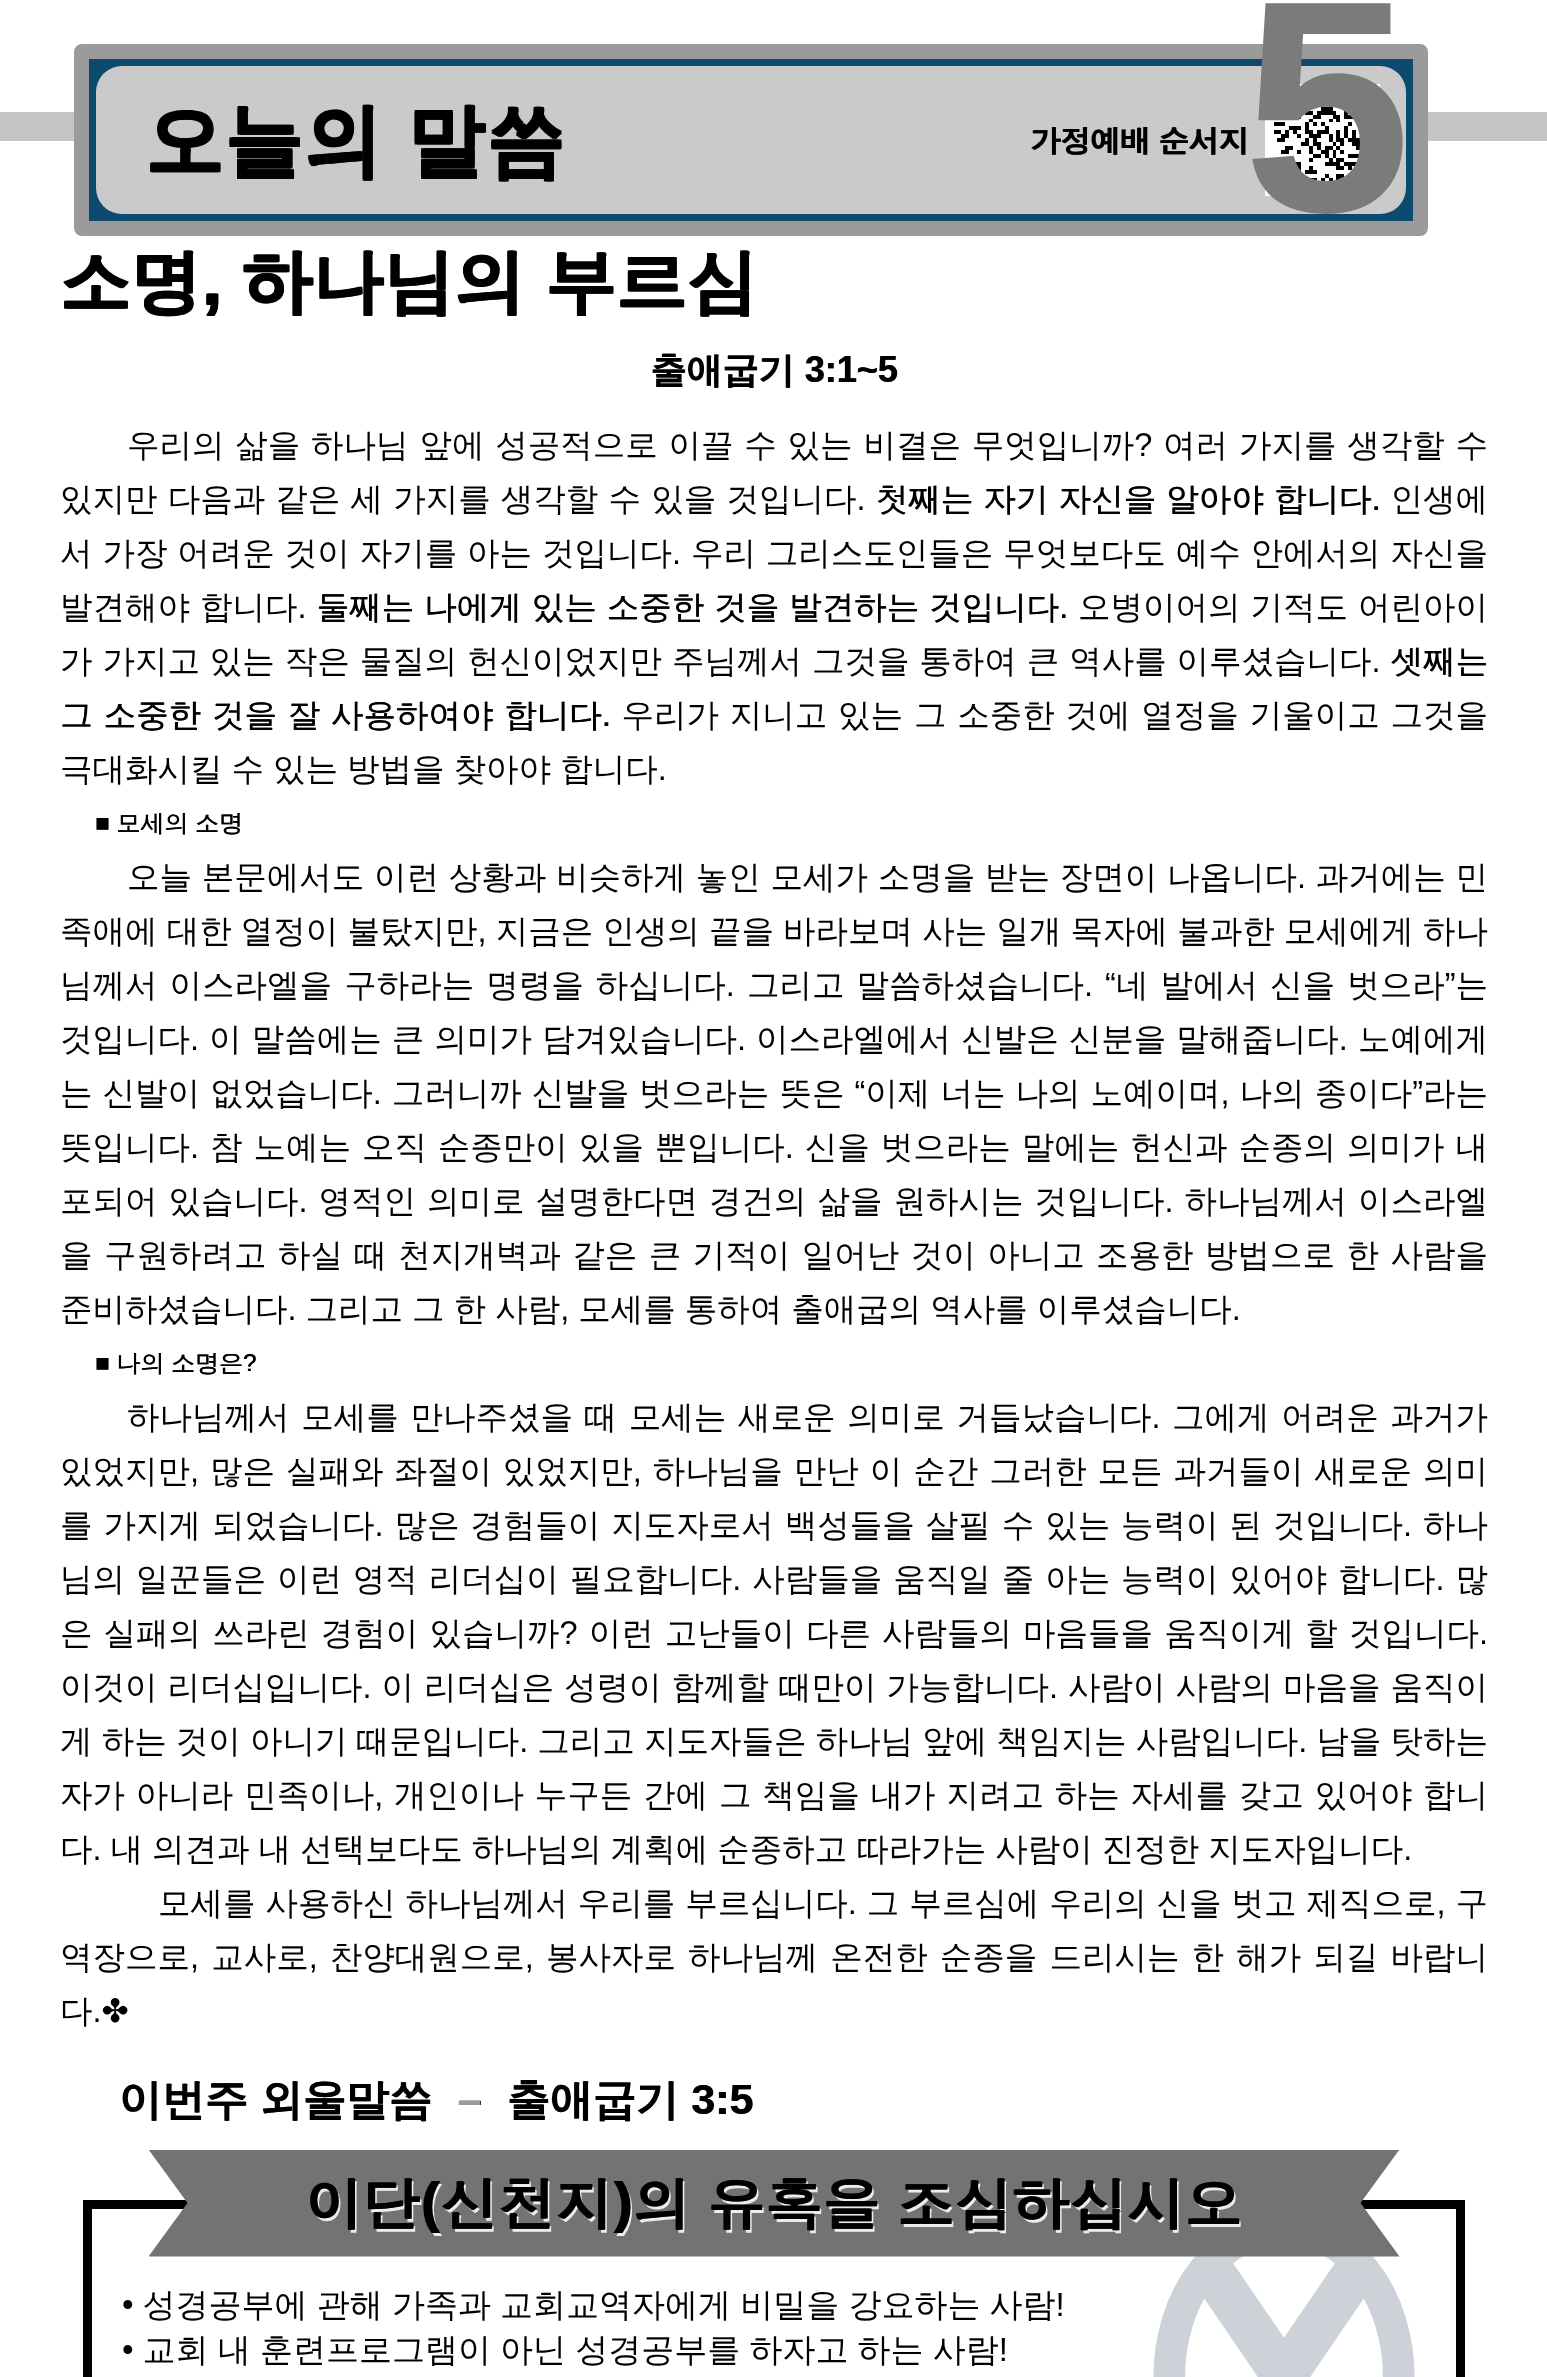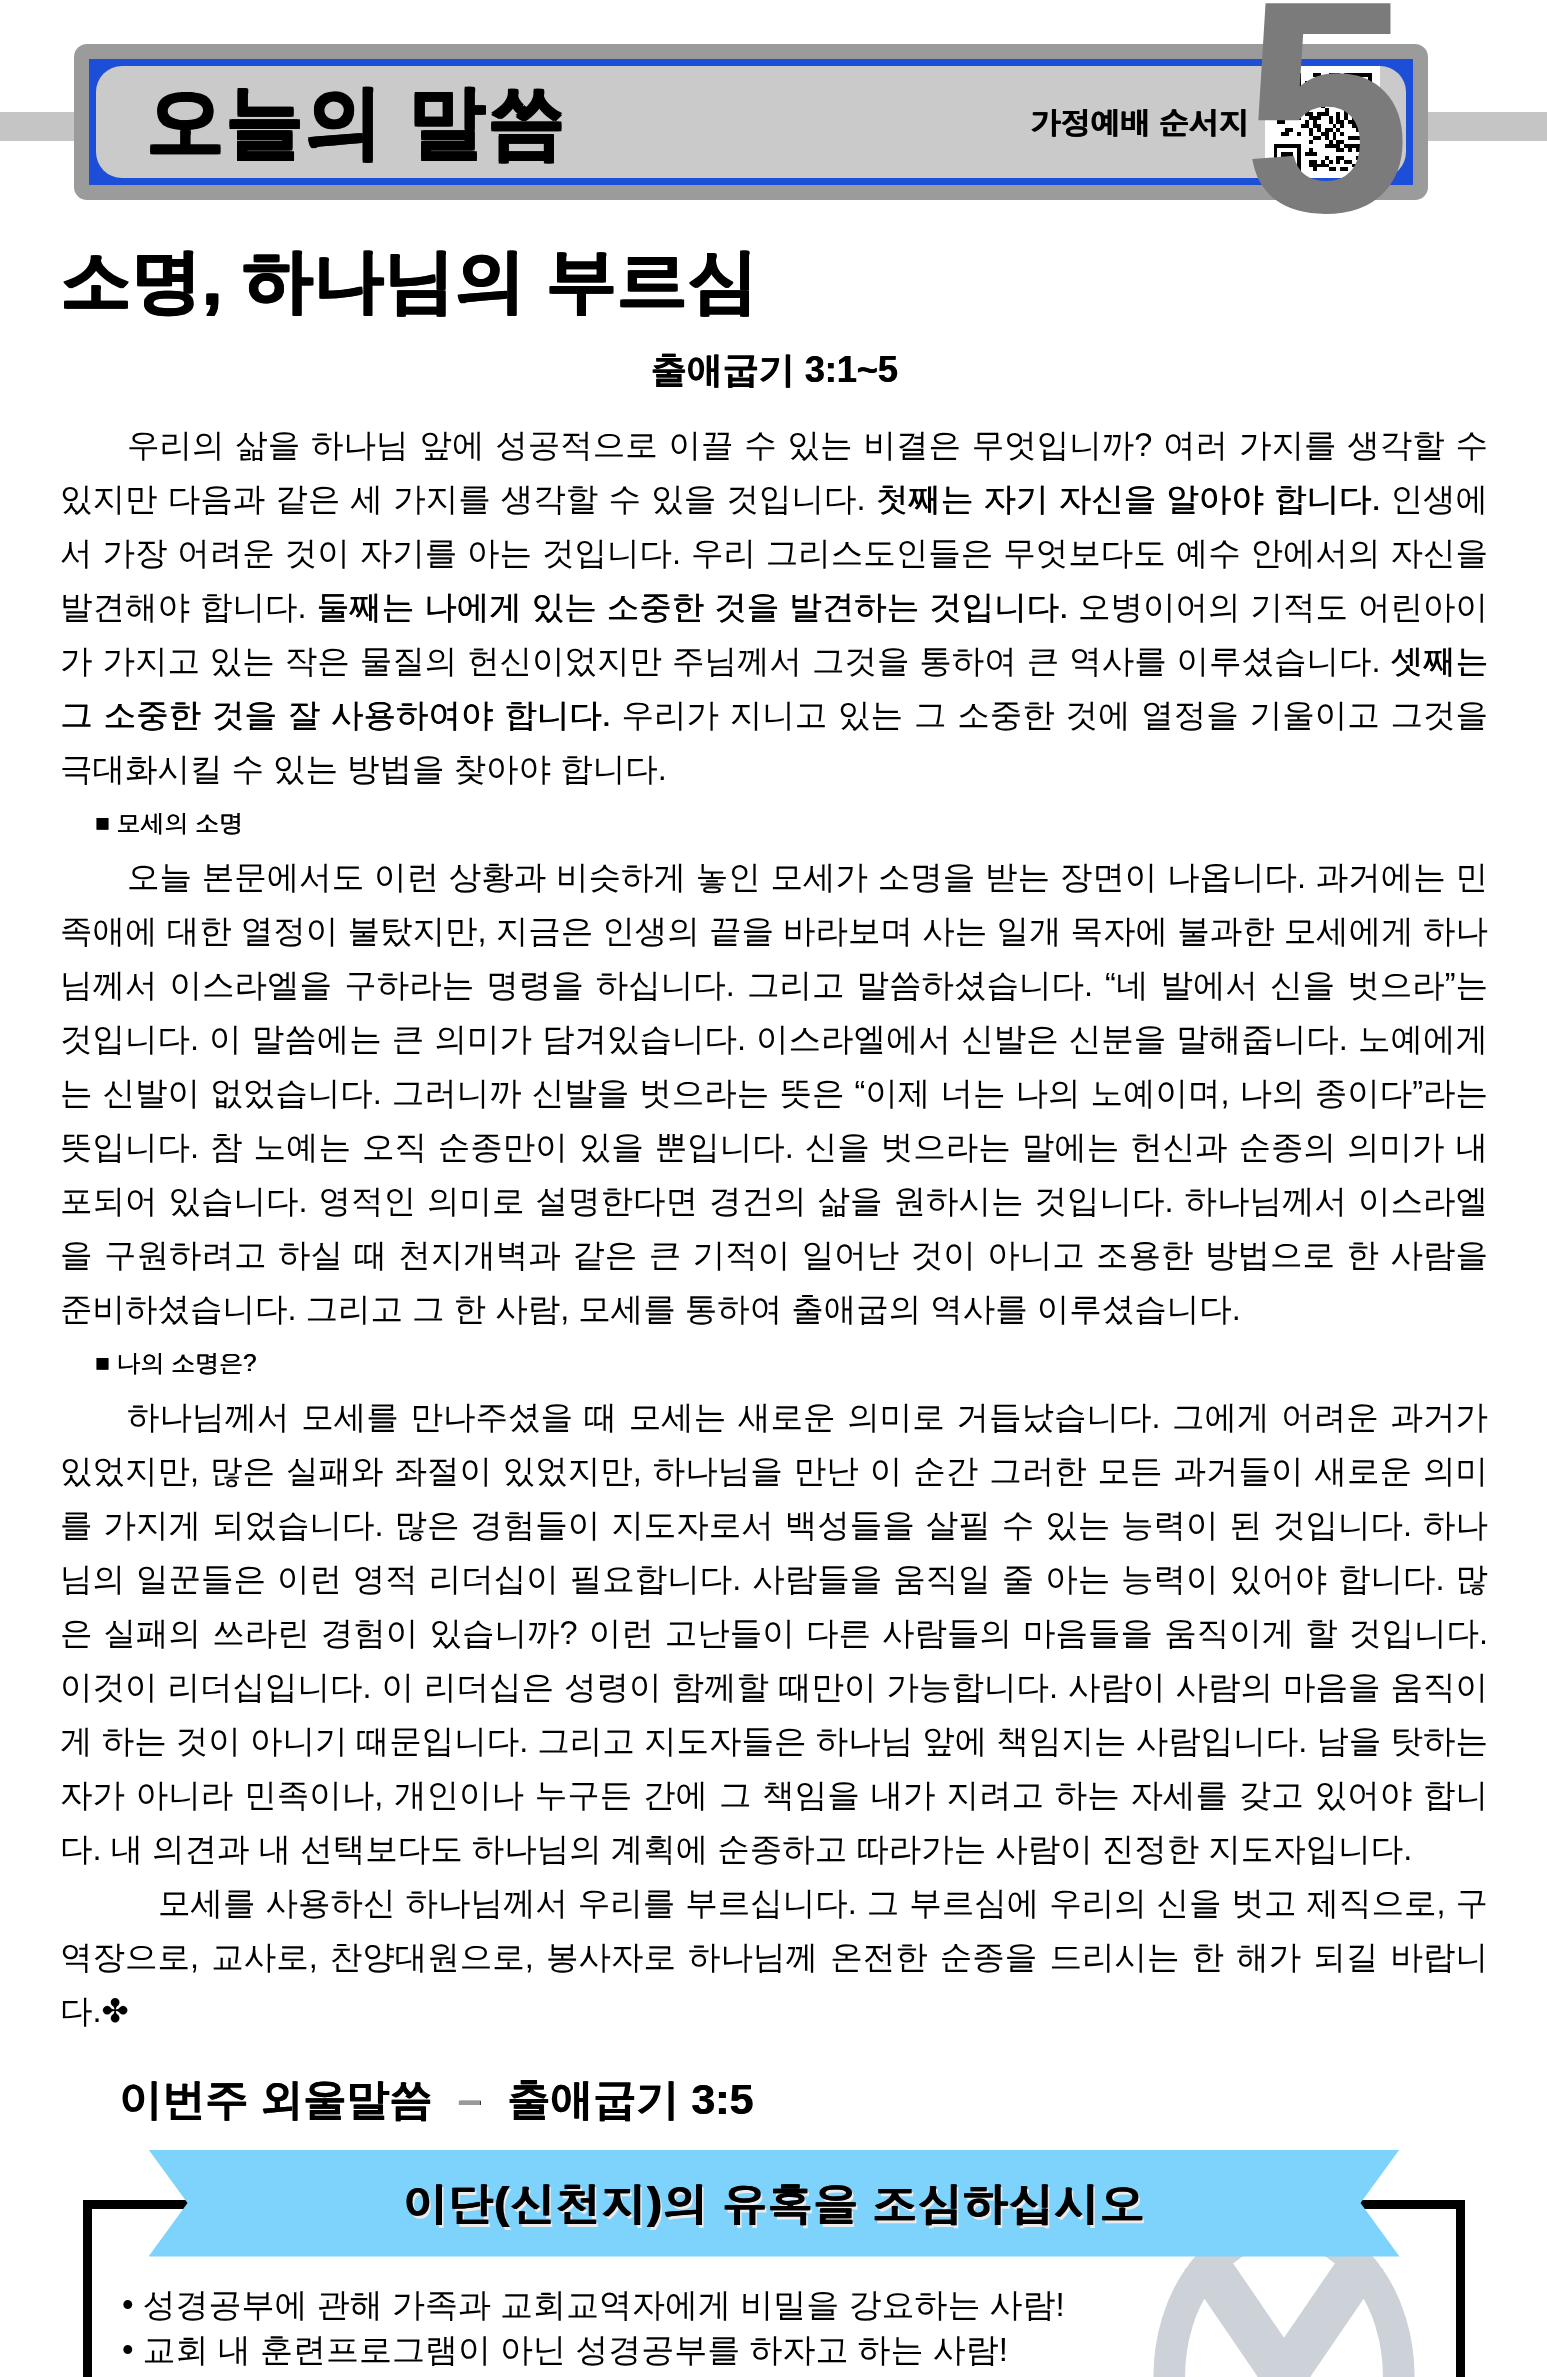--- a/index.html
+++ b/index.html
@@ -4,22 +4,22 @@
 <style>
   html,body{margin:0;padding:0;background:#ffffff;}
   .page{
     position:relative; width:1548px; height:2377px; background:#fff; overflow:hidden;
     font-family:"Liberation Sans","DejaVu Sans",sans-serif; color:#000;
   }
   
   .header{position:relative;height:223px;}
   .band{position:absolute;left:0;top:112px;width:100%;height:29px;background:#c5c5c5;z-index:0;}
   .hbox{
-    position:absolute;left:74px;top:44px;width:1354px;height:156px;box-sizing:border-box;
-    border:15px solid #9b9b9b;border-radius:13px;background:#1d4ed8;z-index:1;
+    position:absolute;left:74px;top:44px;width:1354px;height:192px;box-sizing:border-box;
+    border:15px solid #9b9b9b;border-radius:8px;background:#0c4a6e;z-index:1;
   }
   .hbox-inner{
     position:absolute;inset:6.8px;background:#cacaca;border-radius:26px;box-sizing:border-box;
     display:flex;align-items:center;padding:0 26px 0 50px;
   }
   .htitle{
     font-size:77px;font-weight:800;letter-spacing:2.3px;
     text-shadow:2.3px 0 0 #000,0 1.5px 0 #000,2.3px 1.5px 0 #000;
     transform:scaleY(1.04);white-space:nowrap;
   }
@@ -45,24 +45,24 @@
   .indent1{text-indent:67px;}
   .indent2{text-indent:98px;}
   .para .bold{font-weight:400;text-shadow:0.6px 0 0 #000;}
   .sec{margin:0 0 0 35px;font-size:24px;font-weight:400;line-height:54px;text-shadow:0.6px 0 0 #000;}
   
   .memory{margin-top:33px;padding-left:59px;font-size:43px;font-weight:700;text-shadow:0.8px 0 0 #000;}
   .mv-dash{color:#9a9a9a;margin:0 13.6px;}
   
   .warning-wrap{position:relative;margin:21px -19px 0 -19px;}
   .ribbon{
-    position:relative;z-index:2;margin:0 auto;width:1251px;height:107px;background:#7dd3fc;
+    position:relative;z-index:2;margin:0 auto;width:1251px;height:107px;background:#737373;
     clip-path:polygon(0 0,100% 0,calc(100% - 39px) 50%,100% 100%,0 100%,39px 50%);
     display:flex;align-items:center;justify-content:center;
-    font-size:44px;font-weight:800;letter-spacing:1.5px;
+    font-size:56px;font-weight:800;letter-spacing:1.5px;
     text-shadow:1.5px 0 0 #000,3px 3px 0 #ececec;
   }
   .warning-box{
     position:relative;z-index:1;margin:-57px 42px 0 42px;box-sizing:border-box;
     border:9px solid #000;border-bottom-width:16.6px;
     padding:73px 27px 12px 30px;
   }
   .watermark{position:absolute;right:36px;top:9px;z-index:0;opacity:0.88;}
   .warn-list{position:relative;z-index:1;list-style:none;margin:0;padding:0;font-size:33px;line-height:45px;}
   .warn-list li{white-space:nowrap;}

